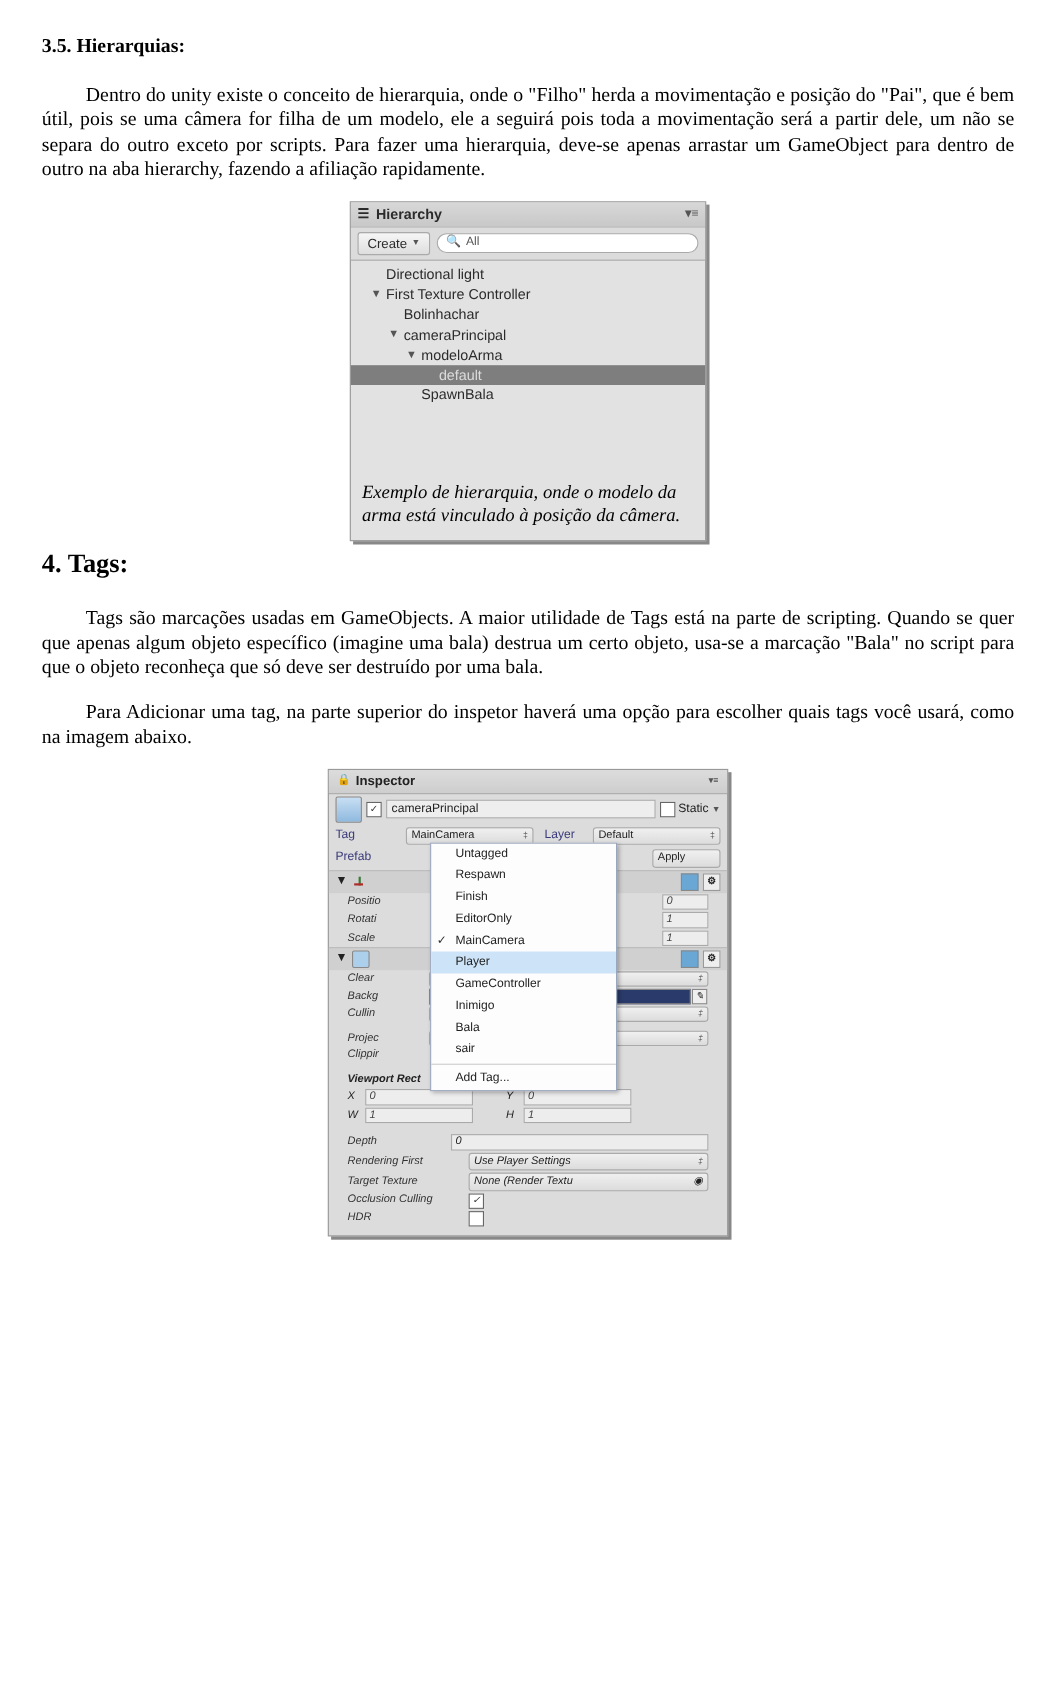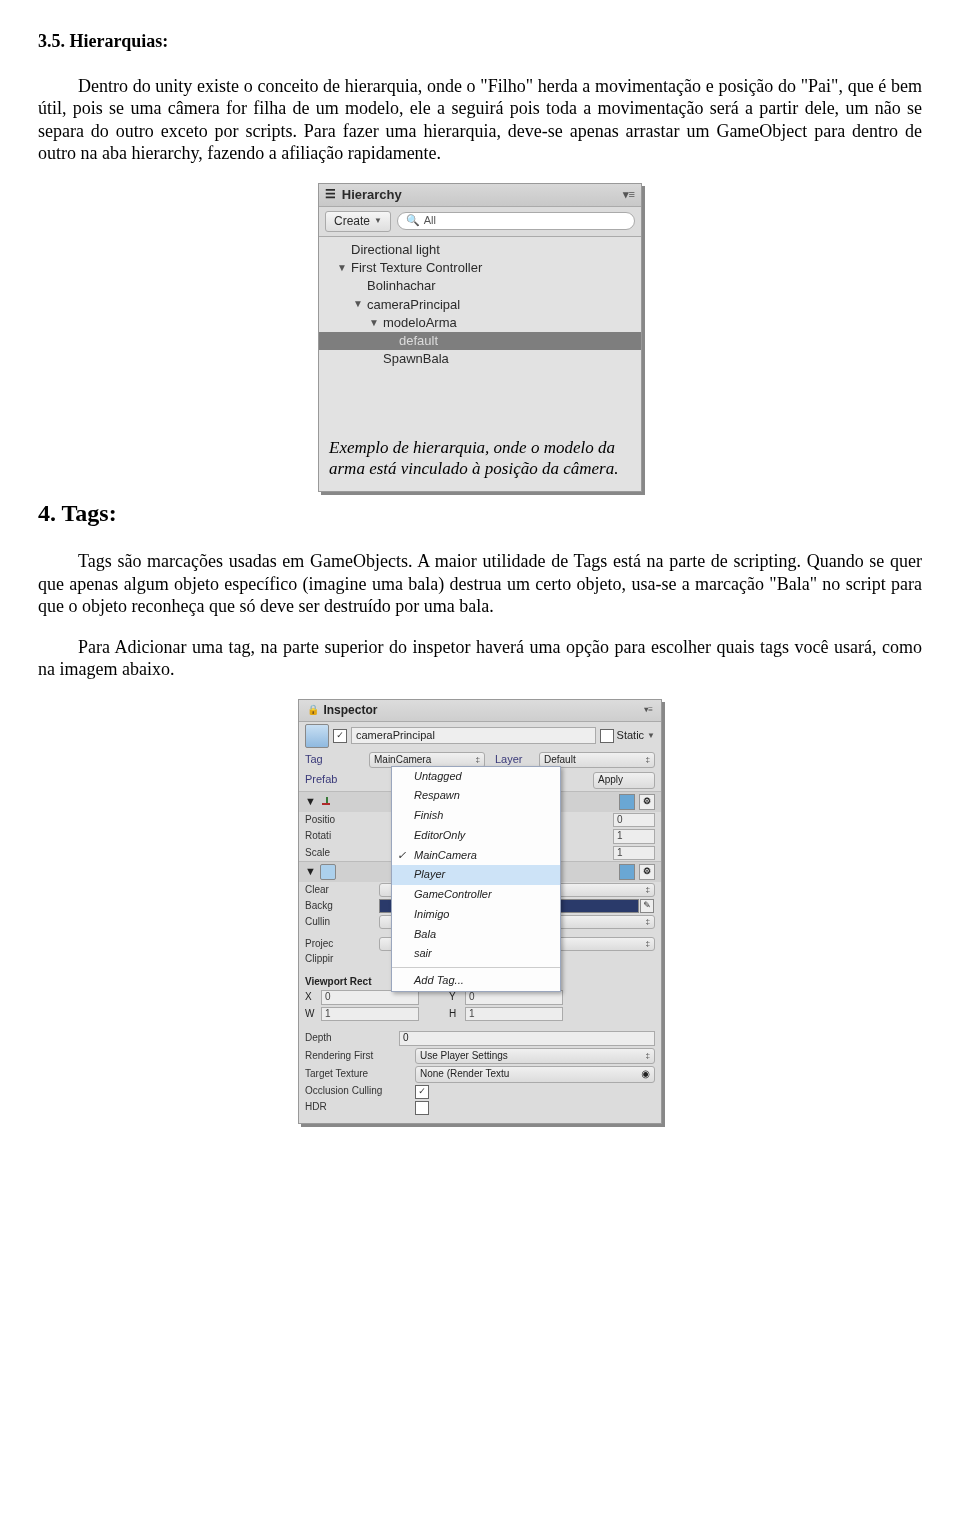--- a/index.html
+++ b/index.html
@@ -188,22 +188,23 @@
   .gear {
     width:14px;height:14px;border:1px solid #999;background:#eee;
     font-size:9px;display:inline-flex;align-items:center;justify-content:center;
   }
   .blue-sq {
     width:14px;height:14px;background:#6aa7d4;border:1px solid #888;
   }
   .field-row {
     display:flex;
     align-items:center;
-    padding:1px 6px;
+    padding:1px 17px;
     font-size:10px;
+    font-style:italic;
   }
   .field-row .flabel { width:74px; color:#333; }
   .num-field {
     background:#ededed;
     border:1px solid #aaa;
     padding:0 3px;
     font-size:10px;
     color:#444;
     width:34px;
     margin-left:2px;
@@ -238,21 +239,20 @@
     background:#fdfdfd;
     border:1px solid #9aa6bd;
     box-shadow:2px 2px 4px rgba(0,0,0,0.3);
     z-index:10;
     font-size:11px;
   }
   .dropdown-popup .item {
     display:flex;align-items:center;
     padding:3px 8px 3px 22px;
     position:relative;
-    font-style:italic;
   }
   .dropdown-popup .item.sel {
     background:#cde3f7;
   }
   .dropdown-popup .item .check {
     position:absolute;left:5px;font-size:11px;color:#333;
   }
   .dropdown-popup .sep {
     border-top:1px solid #ccc;margin:3px 0;
   }

